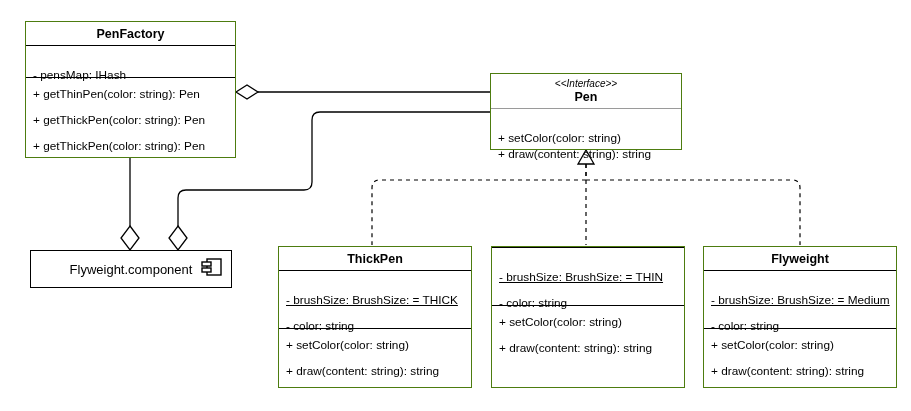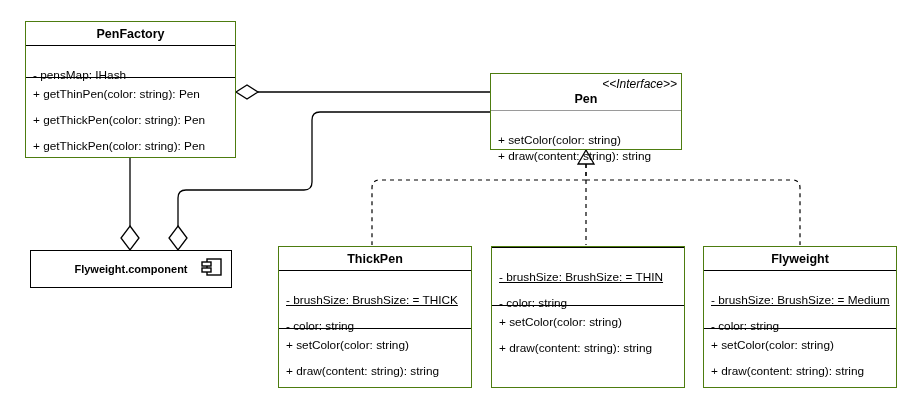--- a/index.html
+++ b/index.html
@@ -36,22 +36,21 @@
     font-weight: bold;
     font-size: 12.5px;
     color: #000000;
     line-height: 1.15;
     padding: 5px 4px 4px 4px;
   }
   .stereotype {
     display: block;
     font-style: italic;
     font-weight: normal;
-    font-size: 12px;
-    text-align: right;
+    font-size: 10px;
   }
   .uml-section {
     box-sizing: border-box;
     border-top: 1px solid #000000;
     padding: 22px 6px 5px 7px;
   }
   .uml-section.thin-rule {
     border-top: 1px solid #9a9a9a;
   }
   .uml-row {
@@ -73,22 +72,22 @@
     position: absolute;
     box-sizing: border-box;
     border: 1px solid #000000;
     background: #ffffff;
     z-index: 2;
     display: flex;
     align-items: center;
     justify-content: center;
   }
   .component-label {
-    font-weight: bold;
-    font-size: 11px;
+    font-weight: normal;
+    font-size: 13px;
     color: #000000;
   }
   .component-icon {
     position: absolute;
     right: 8px;
     top: 50%;
     transform: translateY(-50%);
   }
 </style>
 </head>

